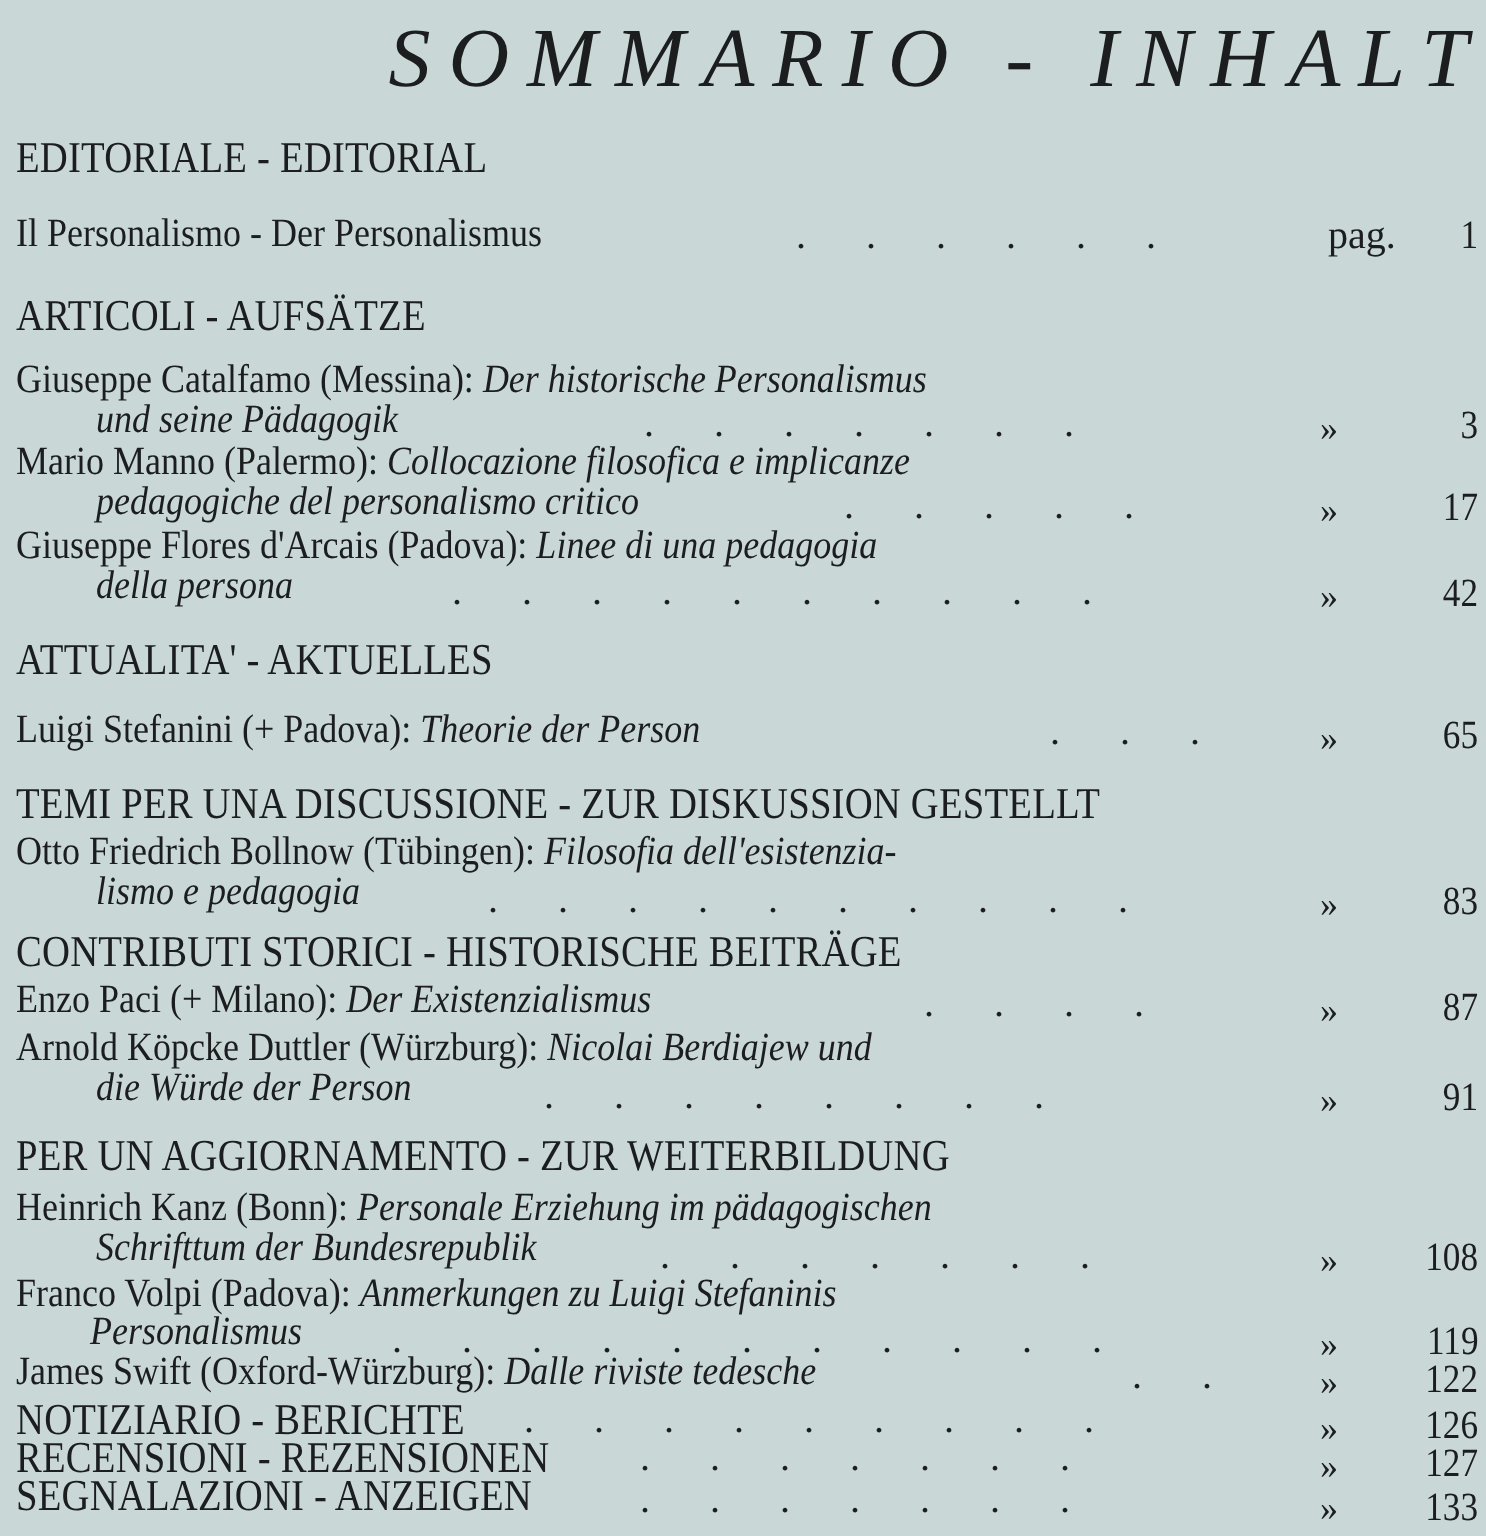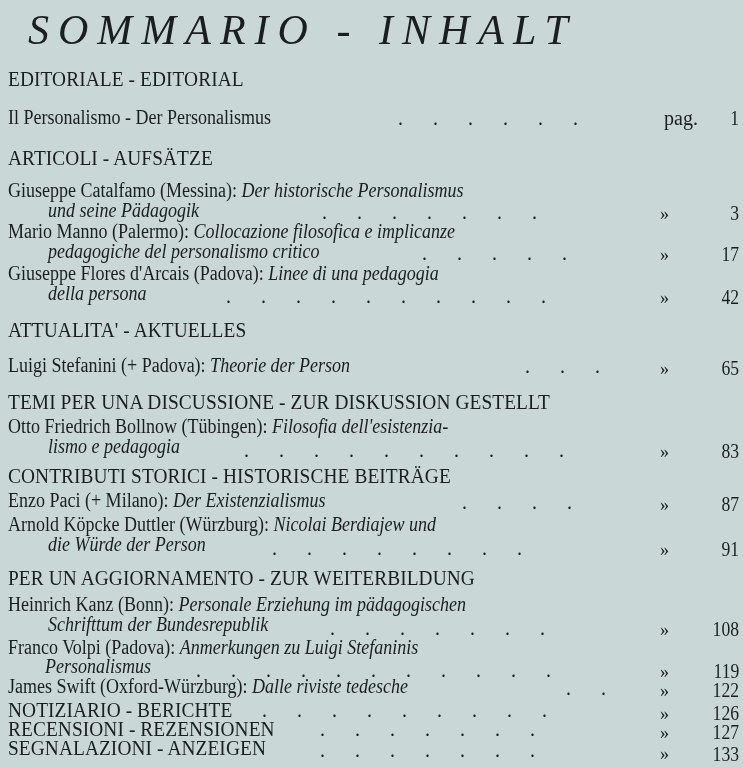--- a/index.html
+++ b/index.html
@@ -18,21 +18,21 @@
     .page {
       position: absolute;
       left: 0; top: 0;
       width: 743px;
       height: 768px;
     }
     .title {
       position: absolute;
       left: 0; width: 743px;
       top: 6px;
-      text-align: left;
+      text-align: right;
       font-size: 42px;
       font-style: italic;
       letter-spacing: 9px;
       line-height: 48px;
       padding-left: 28px;
       box-sizing: border-box;
     }
     .sec {
       position: absolute;
       left: 8px;

